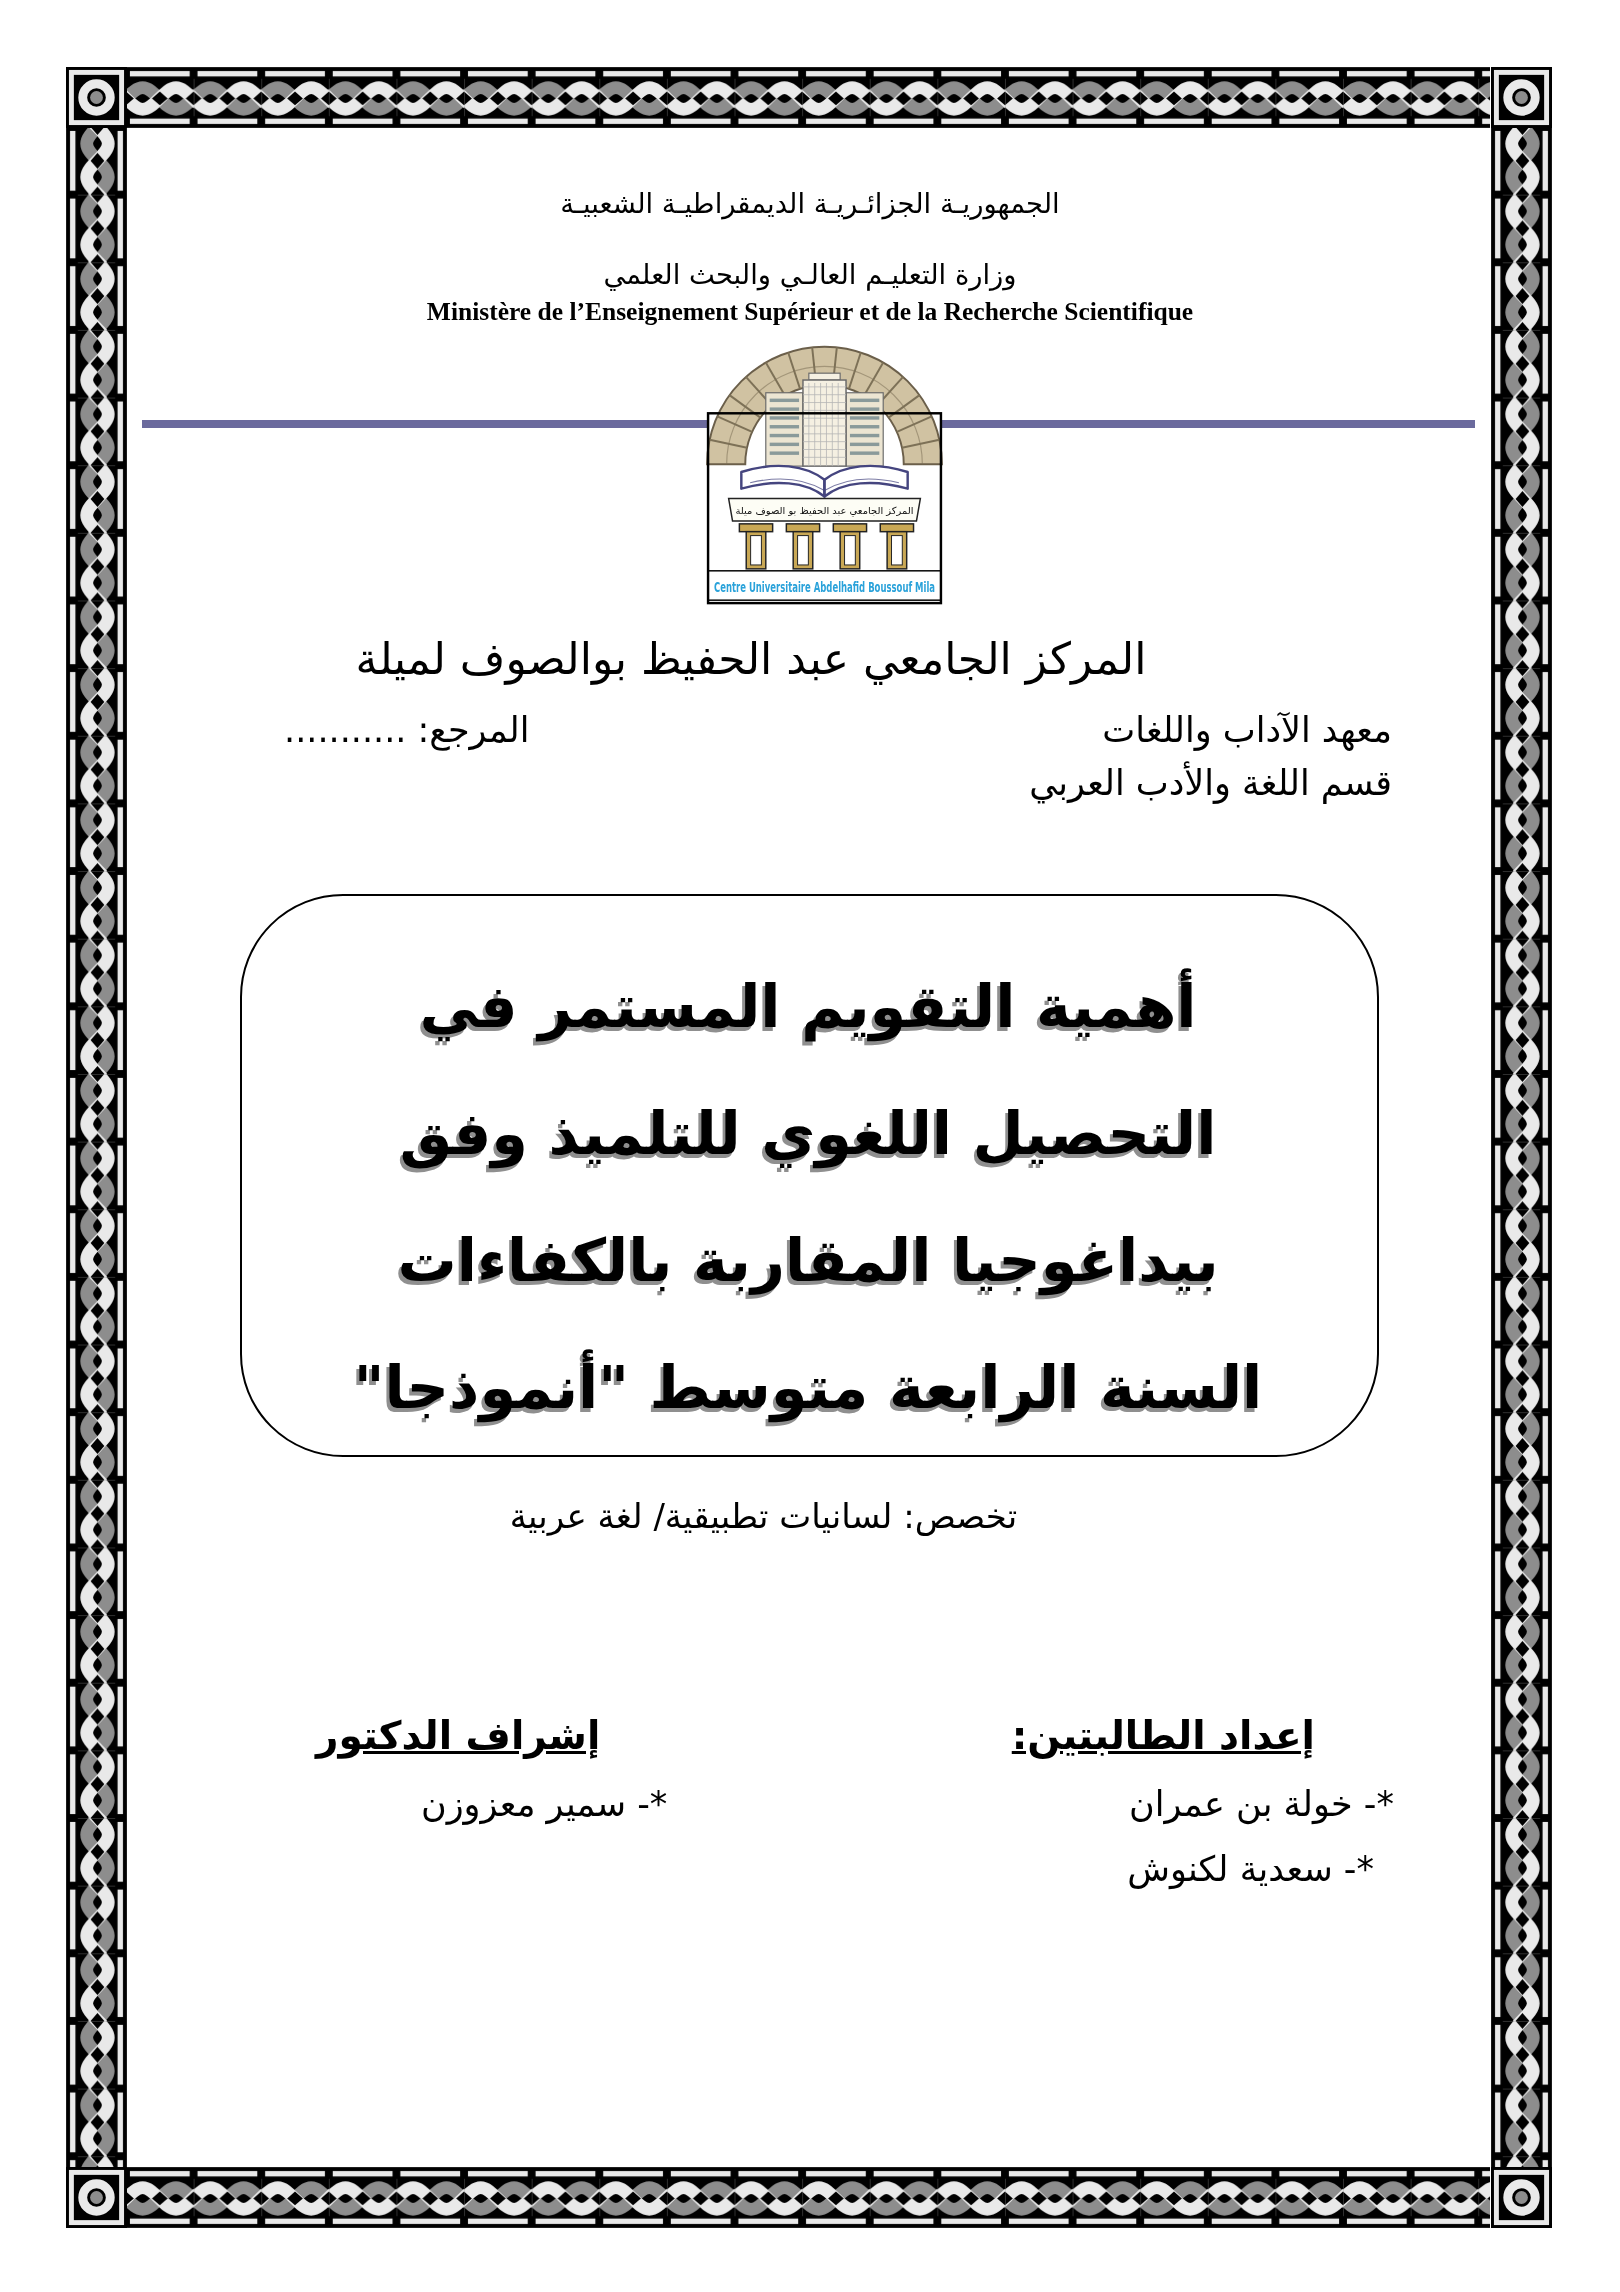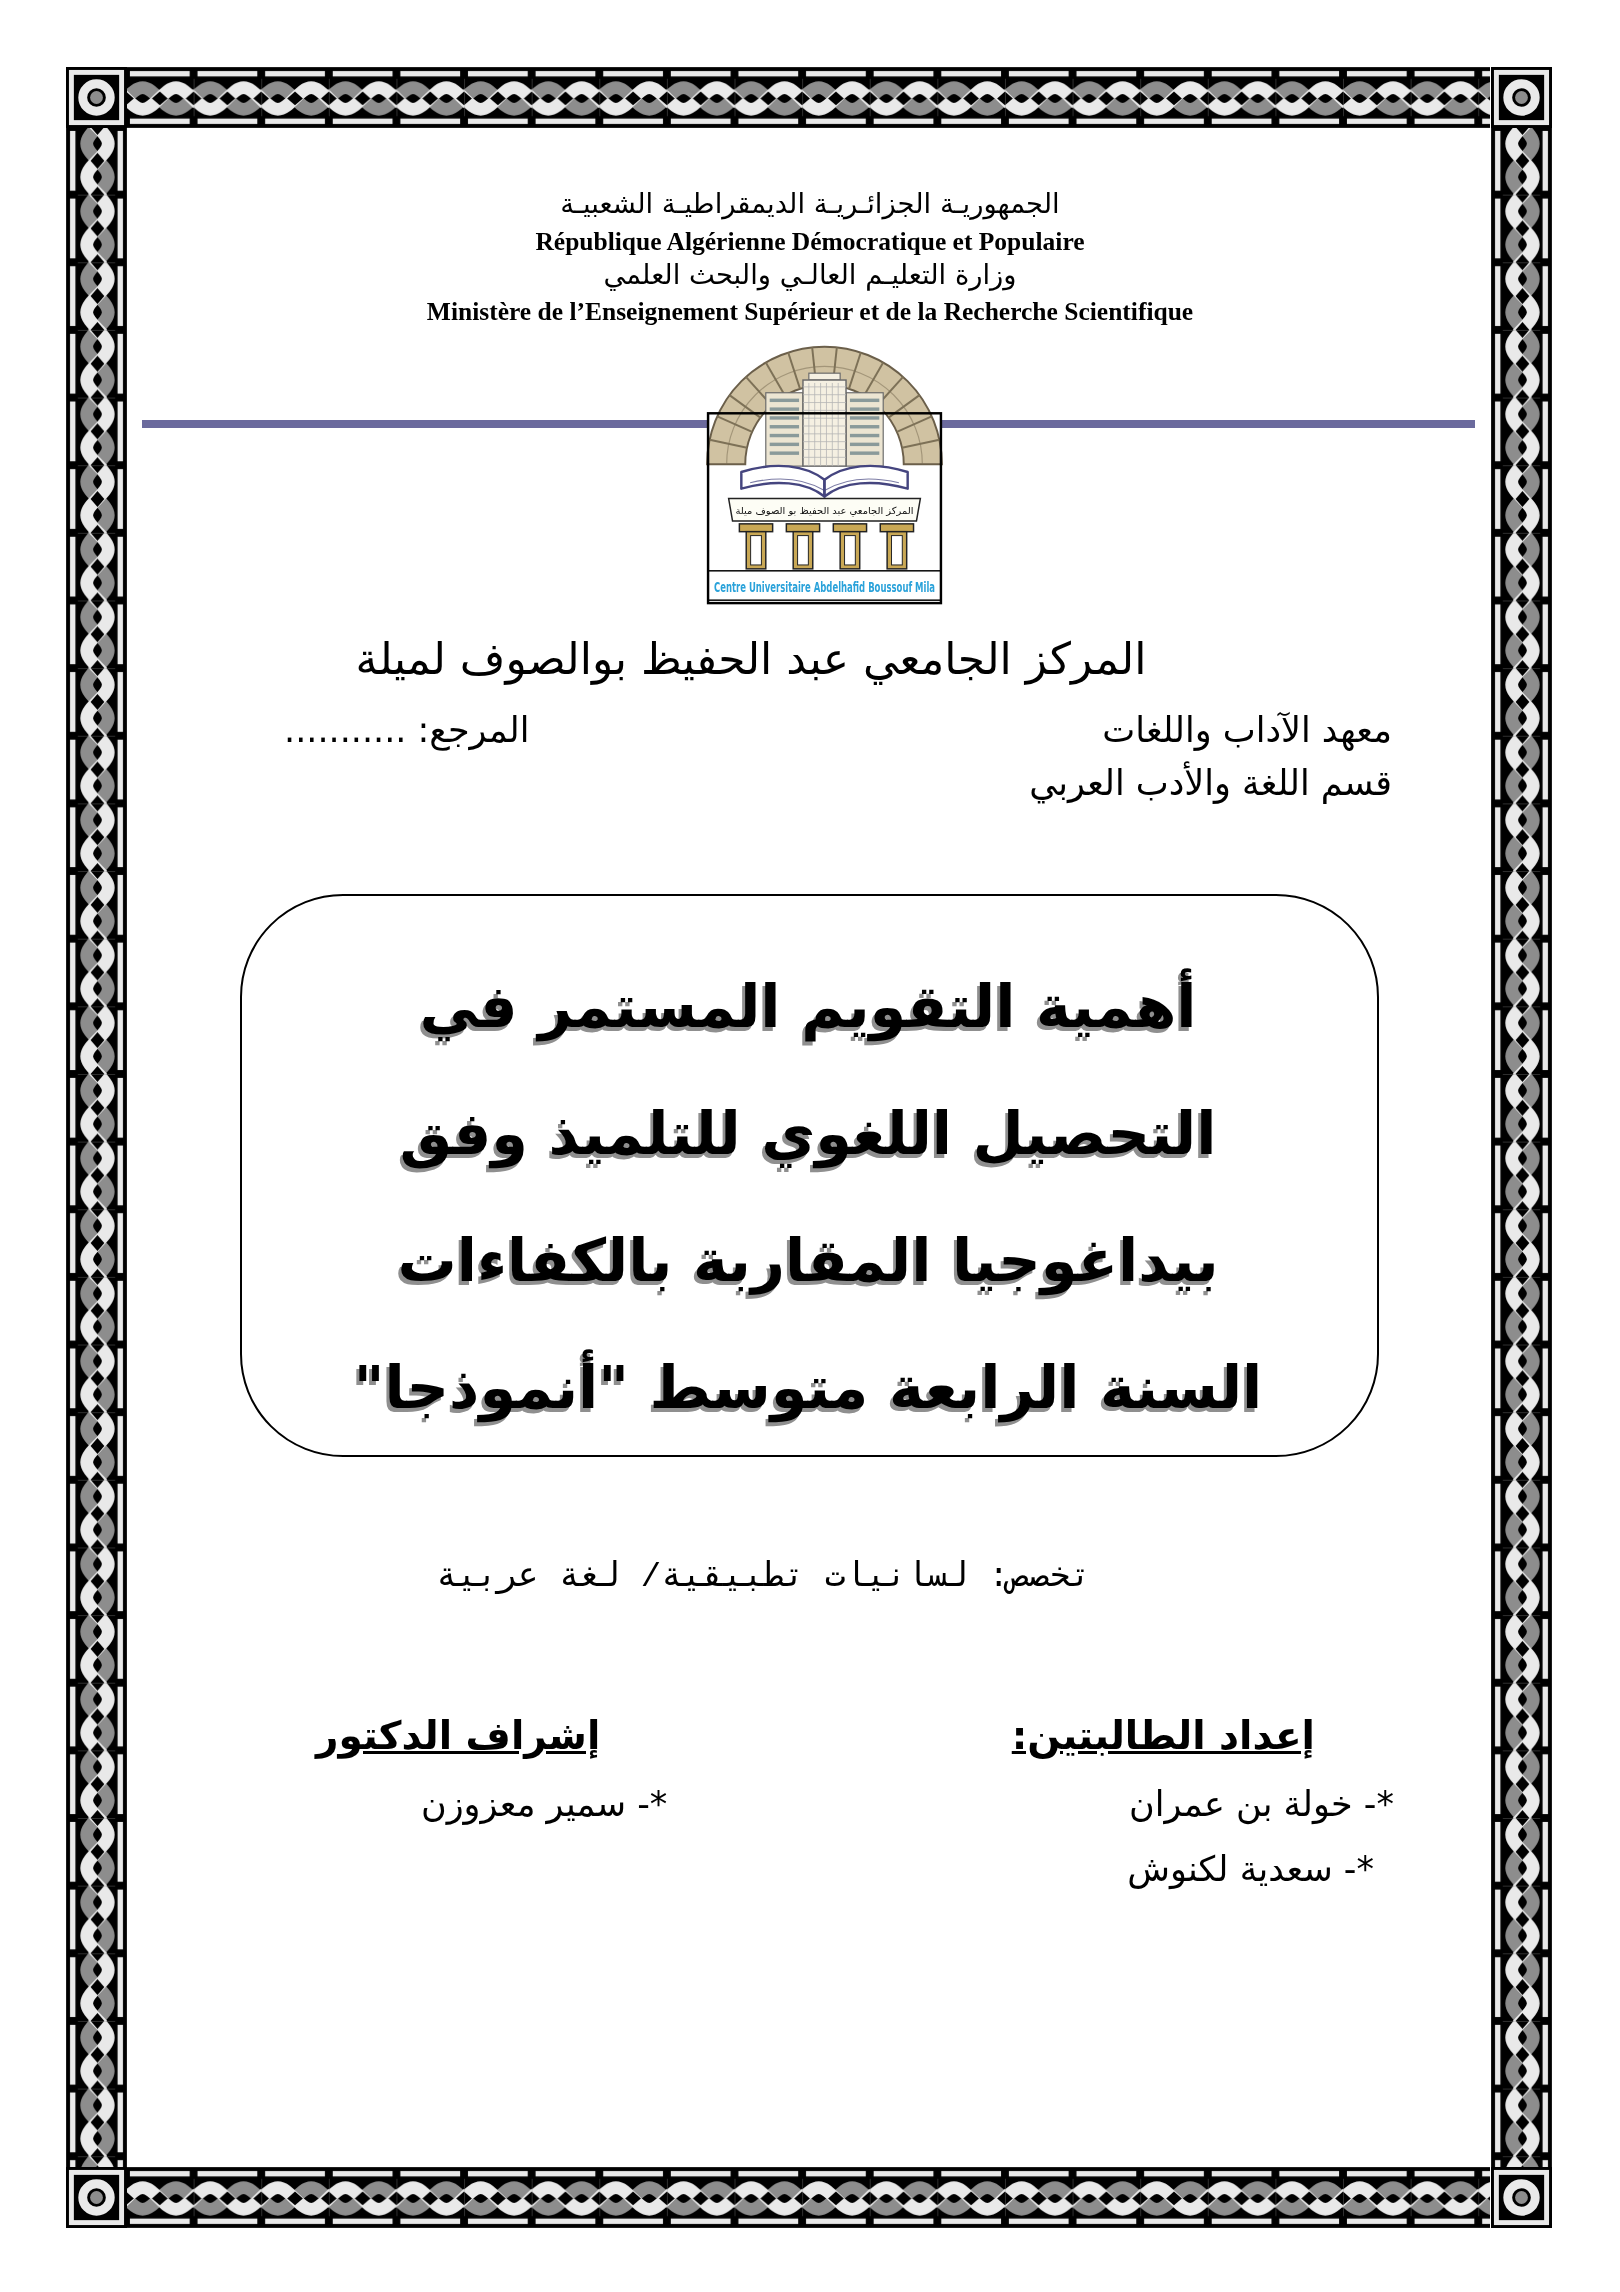--- a/index.html
+++ b/index.html
@@ -120,21 +120,20 @@
     <circle cx="31" cy="31" r="6.5" fill="#8d8d8d"></circle>
   </svg>
   <svg class="abs" style="left:1491px;top:2167px;" width="61" height="61" viewBox="0 0 62 62">
     <rect width="62" height="62" fill="#000"></rect>
     <rect x="5.5" y="5.5" width="51" height="51" fill="none" stroke="#e9e9e9" stroke-width="5"></rect>
     <circle cx="31" cy="31" r="14" fill="none" stroke="#e9e9e9" stroke-width="9"></circle>
     <circle cx="31" cy="31" r="6.5" fill="#8d8d8d"></circle>
   </svg>
 
   <div class="abs hdr hdr-ar ar" style="top:188px;" lang="ar">الجمهوريـة الجزائـريـة الديمقراطيـة الشعبيـة</div>
-  <div class="abs hdr hdr-fr" style="top:227px;">République Algérienne Démocratique et Populaire</div>
   <div class="abs hdr hdr-ar ar" style="top:259px;" lang="ar">وزارة التعليـم العالـي والبحث العلمي</div>
   <div class="abs hdr hdr-fr" style="top:297px;">Ministère de l’Enseignement Supérieur et de la Recherche Scientifique</div>
 
   <div class="abs rule"></div>
 
   <svg class="abs" style="left:705px;top:336px;" width="239" height="272" viewBox="0 0 244 278">
 
     <path d="M2,131 A120,120 0 0 1 242,131 Z" fill="#ffffff"></path>
 
     <rect x="3" y="79" width="238" height="194" fill="#ffffff"></rect>
@@ -245,21 +244,21 @@
   <div class="abs ar inst-line" style="top:763px;right:228px;text-align:center;" lang="ar">قسم اللغة والأدب العربي</div>
 
   <div class="abs title-box"></div>
   <div class="abs ar title-text" lang="ar">
     <div>أهمية التقويم المستمر في</div>
     <div>التحصيل اللغوي للتلميذ وفق</div>
     <div>بيداغوجيا المقاربة بالكفاءات</div>
     <div>السنة الرابعة متوسط "أنموذجا"</div>
   </div>
 
-  <div class="abs ar memo memo2" style="top:1554px;font-family:Liberation Mono, monospace;" lang="ar">تخصص: لسانيات تطبيقية/ لغة عربية</div>
+  <div class="abs ar memo memo2" style="top:1496px;" lang="ar">تخصص: لسانيات تطبيقية/ لغة عربية</div>
 
   <div class="abs ar cred-h" style="top:1713px;right:305px;" lang="ar">إعداد الطالبتين:</div>
   <div class="abs ar cred-i" style="top:1784px;right:226px;" lang="ar">*- خولة بن عمران</div>
   <div class="abs ar cred-i" style="top:1849px;right:246px;" lang="ar">*- سعدية لكنوش</div>
 
   <div class="abs ar cred-h" style="top:1713px;left:316px;" lang="ar">إشراف الدكتور</div>
   <div class="abs ar cred-i" style="top:1784px;left:421px;" lang="ar">*- سمير معزوزن</div>
 
 
 </div>

